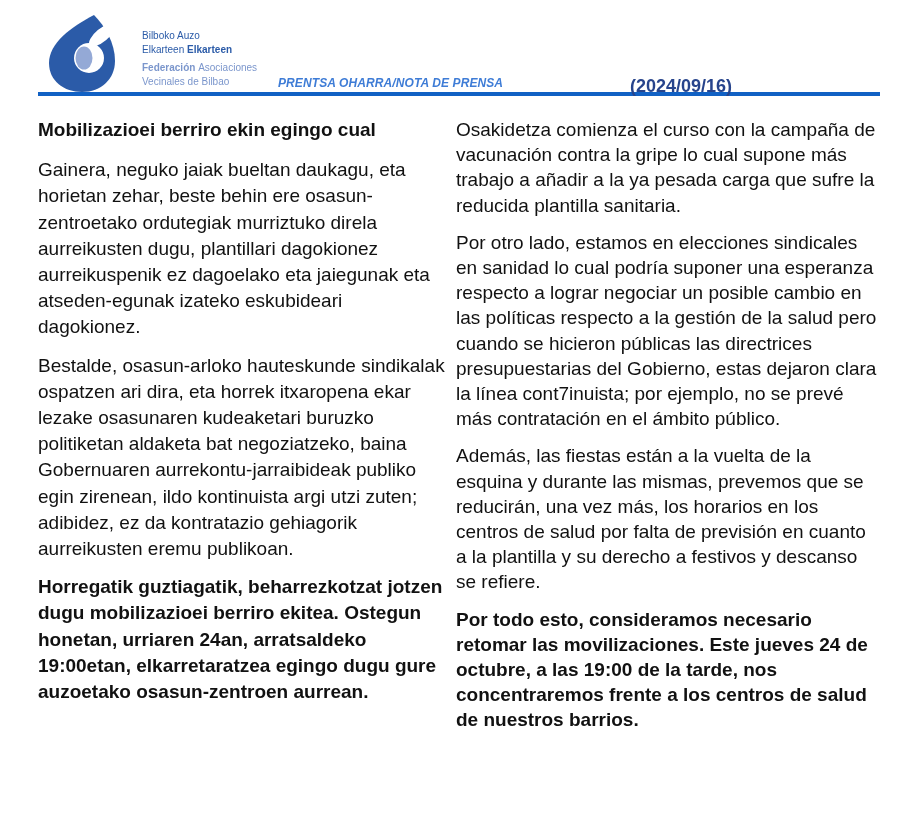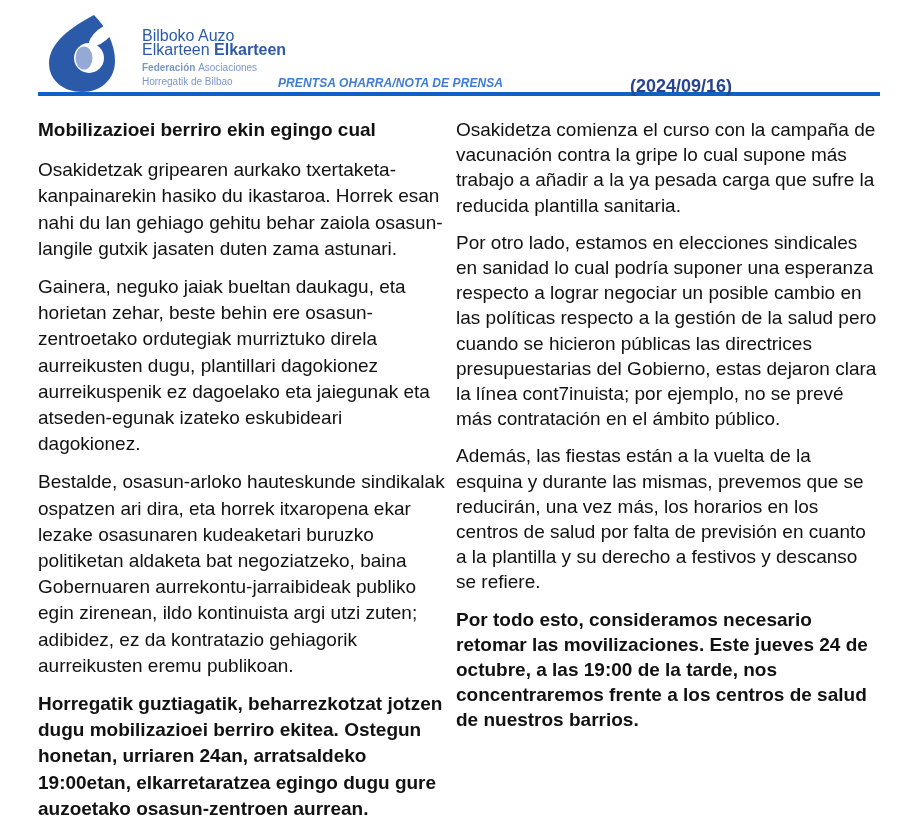--- a/index.html
+++ b/index.html
@@ -16,21 +16,21 @@
     color: #111111;
   }
 
   
   .header { position: relative; height: 78px; }
 
   .logo { display: flex; align-items: flex-start; }
   .logo svg { display: block; width: 88px; height: 78px; }
 
   .logo-text { margin-left: 16px; padding-top: 15px; }
-  .logo-text .lt-eu { color: #2b5ba8; font-size: 16px; line-height: 13.5px; font-weight: 500; }
+  .logo-text .lt-eu { color: #2b5ba8; font-size: 10px; line-height: 13.5px; font-weight: 500; }
   .logo-text .lt-es { color: #7b96cc; font-size: 10px; line-height: 13.5px; margin-top: 5px; font-weight: 500; }
   .logo-text b { font-weight: 700; }
 
   .press-title {
     position: absolute;
     left: 240px;
     top: 62px;
     color: #3e7cd6;
     font-size: 12px;
     font-weight: 700;
@@ -88,36 +88,35 @@
         <ellipse cx="46" cy="44" rx="8.5" ry="11.5" fill="#94a9d6"></ellipse>
       </svg>
 
       <div class="logo-text">
         <div class="lt-eu">
           <div>Bilboko Auzo</div>
           <div><span>Elkarteen </span><b>Elkarteen</b></div>
         </div>
         <div class="lt-es">
           <div><b>Federación </b><span>Asociaciones</span></div>
-          <div>Horregatik de Bilbao</div>
+          <div>Vecinales de Bilbao</div>
         </div>
       </div>
     </div>
 
     <div class="press-title">PRENTSA OHARRA/NOTA DE PRENSA</div>
     <div class="press-date">(2024/09/16)</div>
   </header>
 
   <div class="rule"></div>
 
   <main class="cols">
 
     <section class="col left">
       <h2>Mobilizazioei berriro ekin egingo cual</h2>
-      <p>Osakidetzak gripearen aurkako txertaketa-kanpainarekin hasiko du ikastaroa. Horrek esan nahi du lan gehiago gehitu behar zaiola osasun-langile gutxik jasaten duten zama astunari.</p>
       <p>Gainera, neguko jaiak bueltan daukagu, eta horietan zehar, beste behin ere osasun-zentroetako ordutegiak murriztuko direla aurreikusten dugu, plantillari dagokionez aurreikuspenik ez dagoelako eta jaiegunak eta atseden-egunak izateko eskubideari dagokionez.</p>
       <p>Bestalde, osasun-arloko hauteskunde sindikalak ospatzen ari dira, eta horrek itxaropena ekar lezake osasunaren kudeaketari buruzko politiketan aldaketa bat negoziatzeko, baina Gobernuaren aurrekontu-jarraibideak publiko egin zirenean, ildo kontinuista argi utzi zuten; adibidez, ez da kontratazio gehiagorik aurreikusten eremu publikoan.</p>
       <p class="em">Horregatik guztiagatik, beharrezkotzat jotzen dugu mobilizazioei berriro ekitea. Ostegun honetan, urriaren 24an, arratsaldeko 19:00etan, elkarretaratzea egingo dugu gure auzoetako osasun-zentroen aurrean.</p>
     </section>
 
     <section class="col right">
       <p>Osakidetza comienza el curso con la campaña de vacunación contra la gripe lo cual supone más trabajo a añadir a la ya pesada carga que sufre la reducida plantilla sanitaria.</p>
       <p>Por otro lado, estamos en elecciones sindicales en sanidad lo cual podría suponer una esperanza respecto a lograr negociar un posible cambio en las políticas respecto a la gestión de la salud pero cuando se hicieron públicas las directrices presupuestarias del Gobierno, estas dejaron clara la línea cont7inuista; por ejemplo, no se prevé más contratación en el ámbito público.</p>
       <p>Además, las fiestas están a la vuelta de la esquina y durante las mismas, prevemos que se reducirán, una vez más, los horarios en los centros de salud por falta de previsión en cuanto a la plantilla y su derecho a festivos y descanso se refiere.</p>
       <p class="em">Por todo esto, consideramos necesario retomar las movilizaciones. Este jueves 24 de octubre, a las 19:00 de la tarde, nos concentraremos frente a los centros de salud de nuestros barrios.</p>

